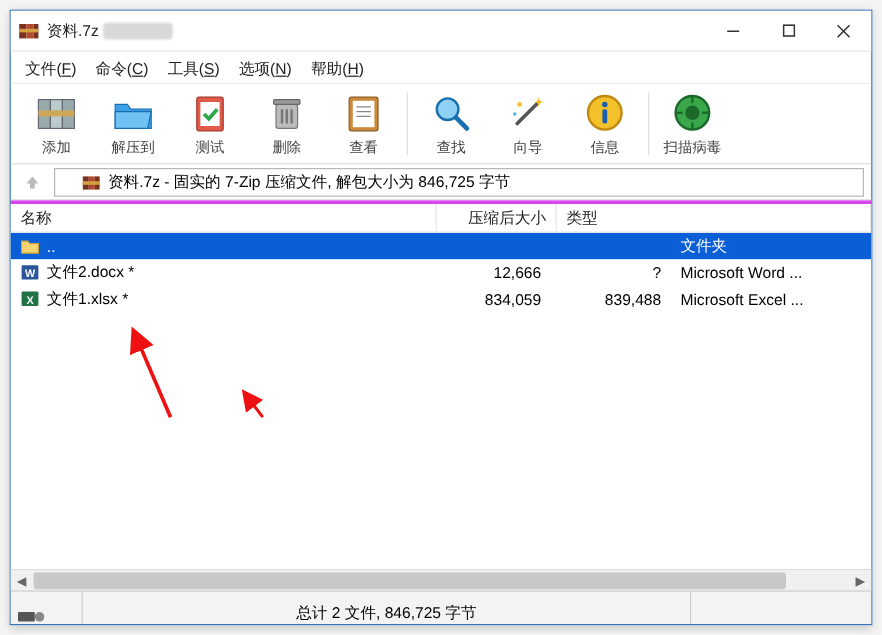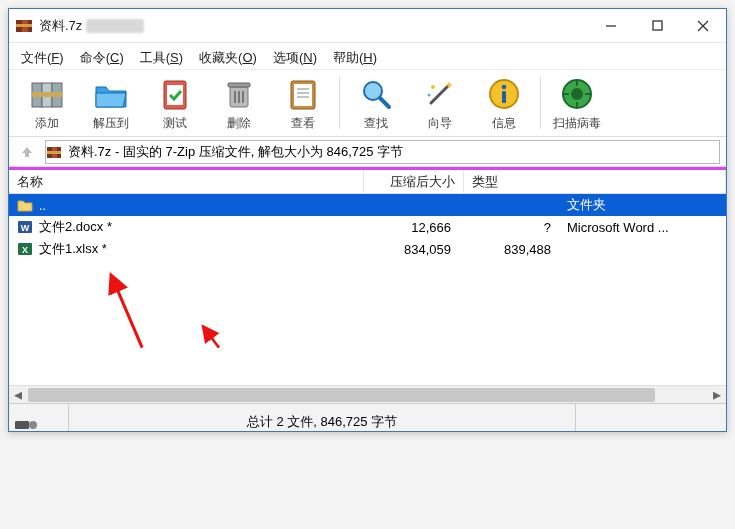--- a/index.html
+++ b/index.html
@@ -1,18 +1,18 @@
 <!DOCTYPE html>
 <html><head>
 <meta charset="utf-8">
 <style>
   * { box-sizing: border-box; font-family: "Microsoft YaHei", "Segoe UI", sans-serif; }
   body { margin: 0; padding: 8px; background: #f4f4f4; }
   .window {
-    width: 719px; height: 424px;
+    width: 719px; height: 513px;
     background: #fff; border: 1px solid #3a79b8;
     display: flex; flex-direction: column;
     box-shadow: 0 2px 8px rgba(0,0,0,.2);
   }
   
   .titlebar {
     height: 34px; background: #fff; display: flex; align-items: center;
     padding: 0 0 0 6px; border-bottom: 1px solid #e6e6e6;
   }
   .app-icon { width: 18px; height: 18px; margin-right: 6px; display: flex; align-items: center; justify-content: center; }
@@ -27,21 +27,21 @@
   .menubar .mitem u { text-decoration: underline; }
   
   .toolbar { height: 68px; display: flex; align-items: center; padding: 2px 6px; border-top: 1px solid #eee; border-bottom: 1px solid #ddd; }
   .tbtn { width: 64px; height: 64px; display: flex; flex-direction: column; align-items: center; justify-content: center; gap: 2px; border-radius: 4px; cursor: pointer; }
   .tbtn .tico { width: 38px; height: 38px; display: flex; align-items: center; justify-content: center; }
   .tbtn .tlabel { font-size: 12px; color: #444; }
   .tsep { width: 1px; height: 52px; background: #ddd; margin: 0 4px; }
   
   .locbar { height: 30px; display: flex; align-items: center; padding: 2px 6px; gap: 6px; border-bottom: 1px solid #ddd; }
   .up-arrow { width: 24px; height: 24px; display: flex; align-items: center; justify-content: center; color: #999; cursor: pointer; }
-  .locfield { flex: 1; height: 24px; border: 1px solid #b7b7b7; display: flex; align-items: center; gap: 6px; padding: 0 0; font-size: 13px; background: #fff; }
+  .locfield { flex: 1; height: 24px; border: 1px solid #b7b7b7; display: flex; align-items: center; gap: 6px; padding: 0 22px; font-size: 13px; background: #fff; }
   .locfield .small-icon { width: 16px; height: 16px; }
   
   .filelist { flex: 1; display: flex; flex-direction: column; border-top: 3px solid #d946ef; }
   .colhead { height: 24px; display: flex; align-items: stretch; font-size: 13px; color: #222; background: #fff; border-bottom: 1px solid #e0e0e0; }
   .colhead .col { border-right: 1px solid #e6e6e6; padding: 3px 8px; display: flex; align-items: center; }
   .col.name { width: 355px; }
   .col.size { width: 95px; justify-content: flex-end; }
   .col.packed { width: 100px; justify-content: flex-end; }
   .col.type { flex: 1; }
   .rows { flex: 1; position: relative; overflow: hidden; background: #fff; }
@@ -101,21 +101,20 @@
             <line x1="11" y1="1" x2="1" y2="11" stroke="currentColor" stroke-width="1.3"></line>
           </svg>
       </div>
     </div>
   </div>
 
   <div class="menubar">
     <span class="mitem"><span>文件</span>(<u>F</u>)</span>
     <span class="mitem"><span>命令</span>(<u>C</u>)</span>
     <span class="mitem"><span>工具</span>(<u>S</u>)</span>
-    <span class="mitem"><span>收藏夹</span>(<u>O</u>)</span>
     <span class="mitem"><span>选项</span>(<u>N</u>)</span>
     <span class="mitem"><span>帮助</span>(<u>H</u>)</span>
   </div>
 
   <div class="toolbar">
     <div class="tbtn">
       <span class="tico">
         <svg viewBox="0 0 38 38" width="38" height="38">
             <rect x="4" y="8" width="10" height="24" fill="#9aa" stroke="#667"></rect>
             <rect x="14" y="8" width="10" height="24" fill="#bcc" stroke="#667"></rect>
@@ -298,20 +297,23 @@
               </svg>
           </span>
           <span>文件1.xlsx *</span>
         </div>
         <div class="cell size">
             <span>834,059</span>
           </div>
         <div class="cell packed">
             <span>839,488</span>
           </div>
+        <div class="cell type">
+            <span>Microsoft Excel ...</span>
+          </div>
       </div>
 
       <svg class="arrows-overlay" viewBox="0 0 700 240" preserveAspectRatio="none">
         <defs>
           <marker id="ah" viewBox="0 0 10 10" refX="8" refY="5" markerWidth="7" markerHeight="7" orient="auto-start-reverse">
             <path d="M0 0L10 5L0 10z" fill="#e11"></path>
           </marker>
         </defs>
         <line x1="130" y1="150" x2="100" y2="80" stroke="#e11" stroke-width="3" marker-end="url(#ah)"></line>
         <line x1="205" y1="150" x2="190" y2="130" stroke="#e11" stroke-width="2.5" marker-end="url(#ah)"></line>

